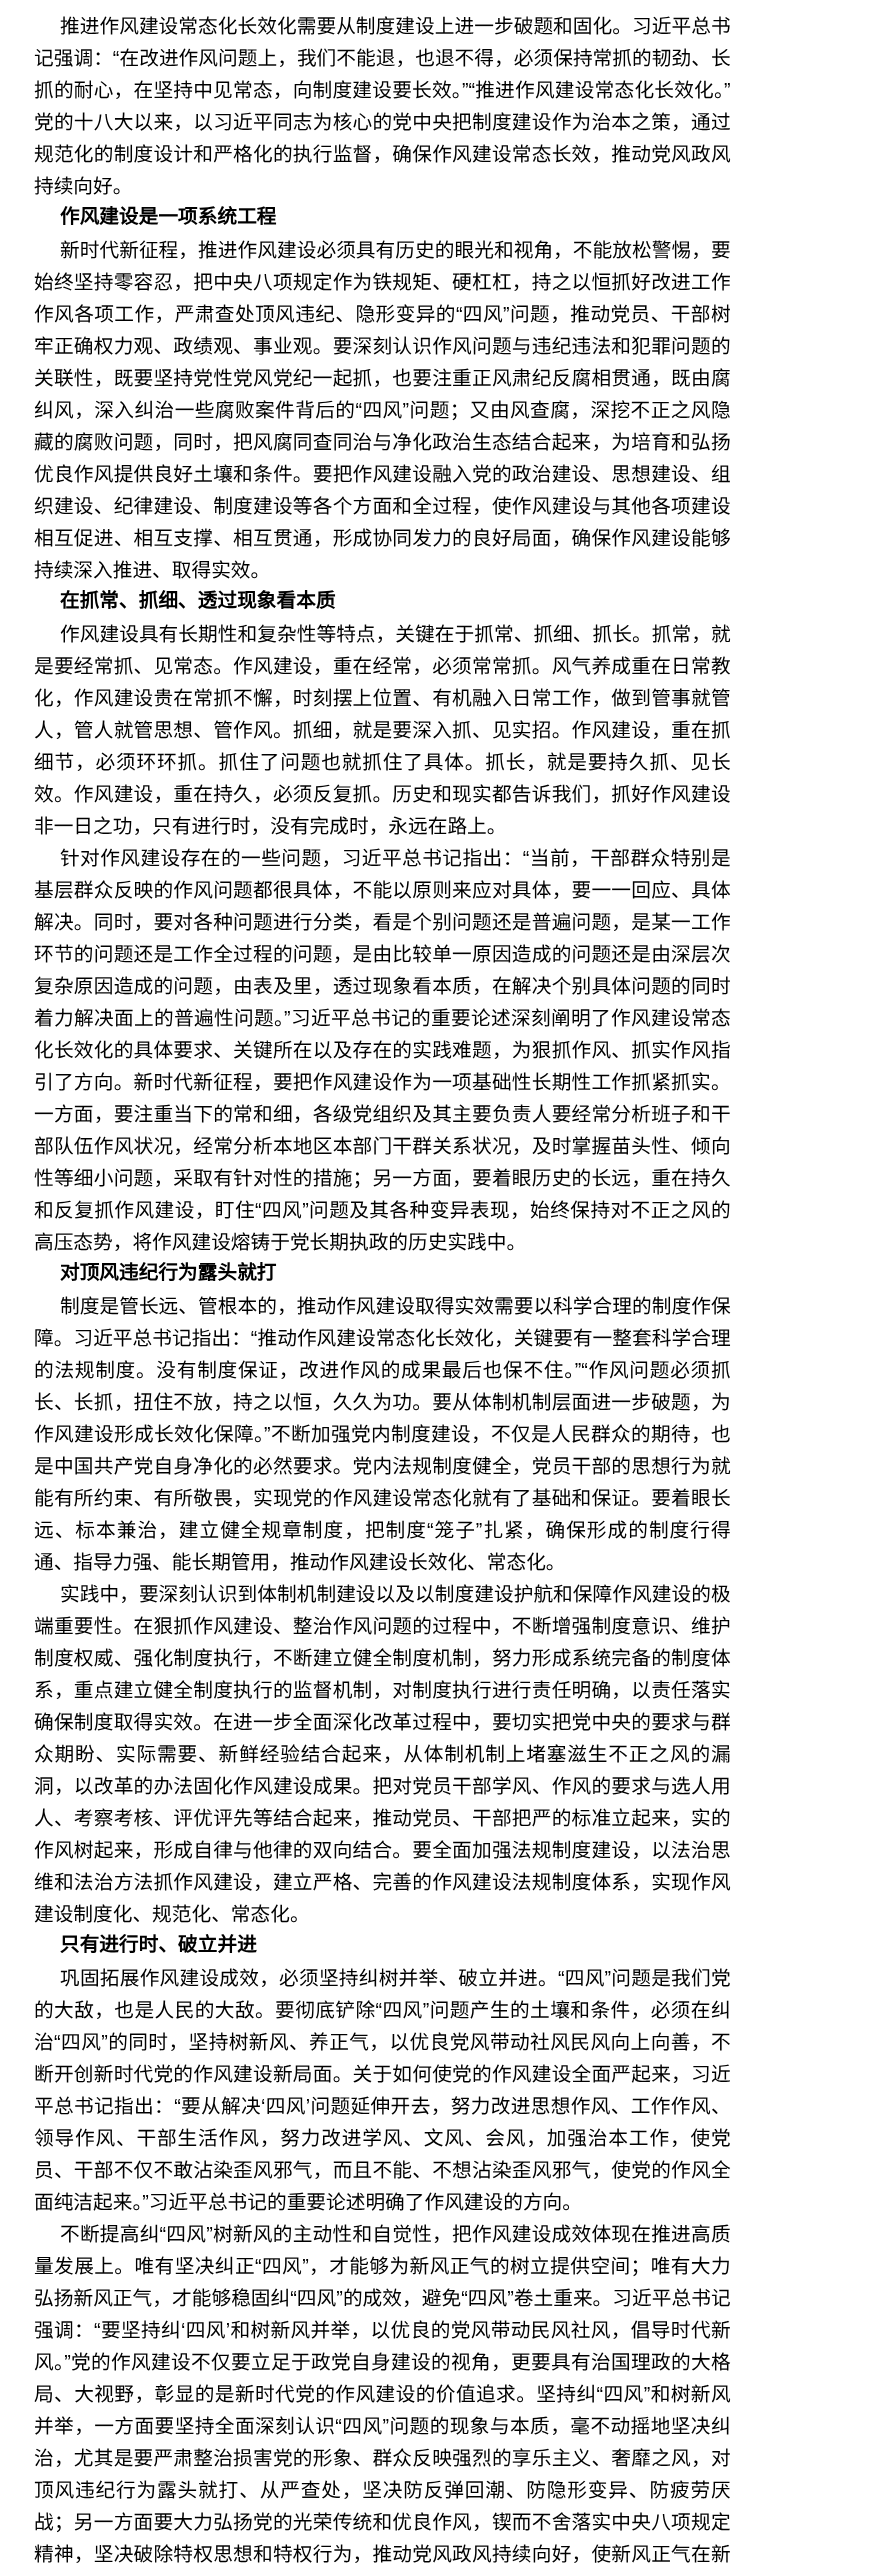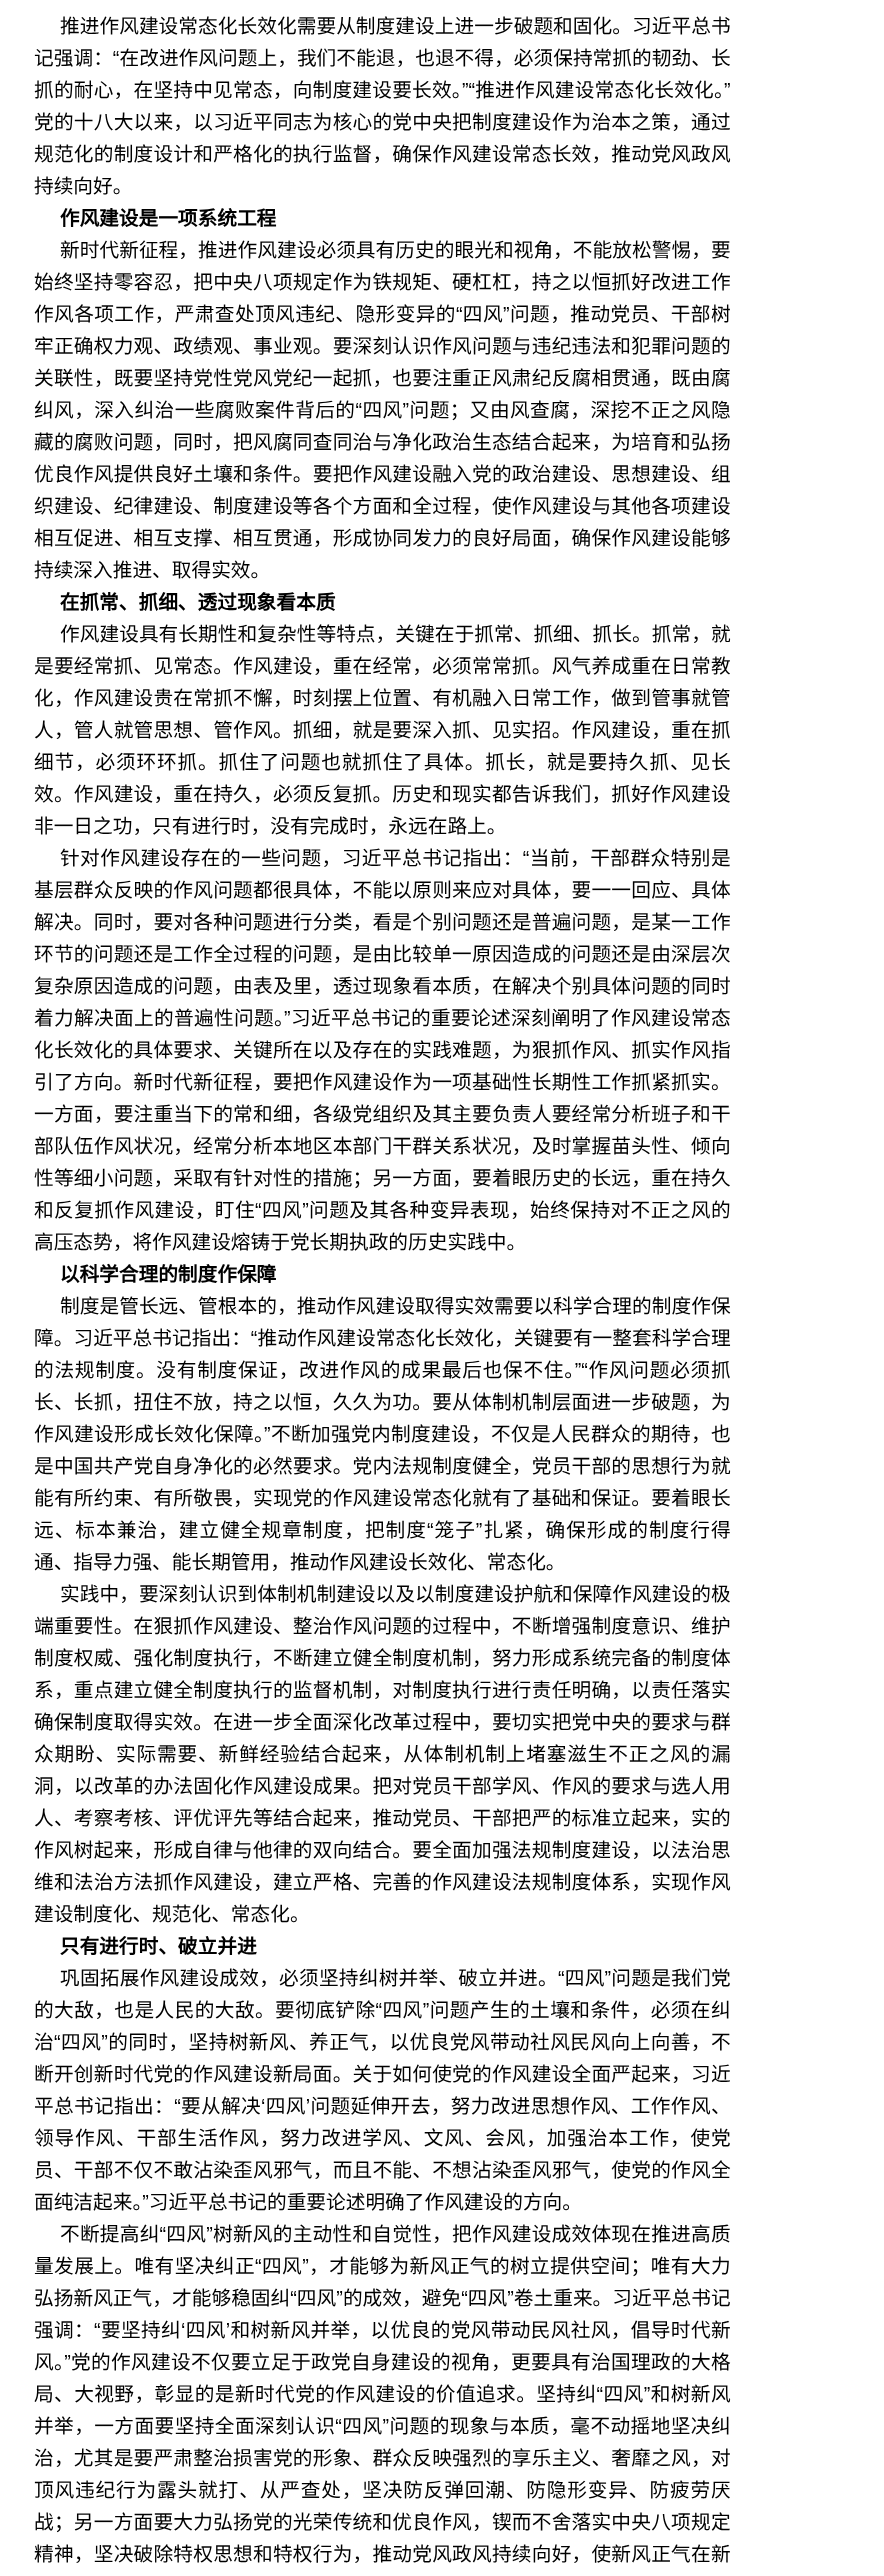--- a/index.html
+++ b/index.html
@@ -28,38 +28,39 @@
     text-indent: 26px;
     word-break: break-all;
   }
   .heading {
     margin: 0;
     font-size: 19.7px;
     line-height: 32px;
     font-weight: 700;
     text-indent: 26px;
     text-align: left;
+    font-family: Liberation Mono, monospace;
   }
   .source {
     margin: 64px 0 0 0;
     text-indent: 0;
     text-align: center;
   }
 </style>
 </head>
 <body>
 
 <article data-name="article">
   <p class="para" data-name="paragraph-intro">推进作风建设常态化长效化需要从制度建设上进一步破题和固化。习近平总书记强调：“在改进作风问题上，我们不能退，也退不得，必须保持常抓的韧劲、长抓的耐心，在坚持中见常态，向制度建设要长效。”“推进作风建设常态化长效化。”党的十八大以来，以习近平同志为核心的党中央把制度建设作为治本之策，通过规范化的制度设计和严格化的执行监督，确保作风建设常态长效，推动党风政风持续向好。</p>
   <h2 class="heading" data-name="section-heading-systematic-project">作风建设是一项系统工程</h2>
   <p class="para" data-name="paragraph-systematic-project-2">新时代新征程，推进作风建设必须具有历史的眼光和视角，不能放松警惕，要始终坚持零容忍，把中央八项规定作为铁规矩、硬杠杠，持之以恒抓好改进工作作风各项工作，严肃查处顶风违纪、隐形变异的“四风”问题，推动党员、干部树牢正确权力观、政绩观、事业观。要深刻认识作风问题与违纪违法和犯罪问题的关联性，既要坚持党性党风党纪一起抓，也要注重正风肃纪反腐相贯通，既由腐纠风，深入纠治一些腐败案件背后的“四风”问题；又由风查腐，深挖不正之风隐藏的腐败问题，同时，把风腐同查同治与净化政治生态结合起来，为培育和弘扬优良作风提供良好土壤和条件。要把作风建设融入党的政治建设、思想建设、组织建设、纪律建设、制度建设等各个方面和全过程，使作风建设与其他各项建设相互促进、相互支撑、相互贯通，形成协同发力的良好局面，确保作风建设能够持续深入推进、取得实效。</p>
   <h2 class="heading" data-name="section-heading-constant-detail-long">在抓常、抓细、透过现象看本质</h2>
   <p class="para" data-name="paragraph-constant-detail-long-1">作风建设具有长期性和复杂性等特点，关键在于抓常、抓细、抓长。抓常，就是要经常抓、见常态。作风建设，重在经常，必须常常抓。风气养成重在日常教化，作风建设贵在常抓不懈，时刻摆上位置、有机融入日常工作，做到管事就管人，管人就管思想、管作风。抓细，就是要深入抓、见实招。作风建设，重在抓细节，必须环环抓。抓住了问题也就抓住了具体。抓长，就是要持久抓、见长效。作风建设，重在持久，必须反复抓。历史和现实都告诉我们，抓好作风建设非一日之功，只有进行时，没有完成时，永远在路上。</p>
   <p class="para" data-name="paragraph-constant-detail-long-2">针对作风建设存在的一些问题，习近平总书记指出：“当前，干部群众特别是基层群众反映的作风问题都很具体，不能以原则来应对具体，要一一回应、具体解决。同时，要对各种问题进行分类，看是个别问题还是普遍问题，是某一工作环节的问题还是工作全过程的问题，是由比较单一原因造成的问题还是由深层次复杂原因造成的问题，由表及里，透过现象看本质，在解决个别具体问题的同时着力解决面上的普遍性问题。”习近平总书记的重要论述深刻阐明了作风建设常态化长效化的具体要求、关键所在以及存在的实践难题，为狠抓作风、抓实作风指引了方向。新时代新征程，要把作风建设作为一项基础性长期性工作抓紧抓实。一方面，要注重当下的常和细，各级党组织及其主要负责人要经常分析班子和干部队伍作风状况，经常分析本地区本部门干群关系状况，及时掌握苗头性、倾向性等细小问题，采取有针对性的措施；另一方面，要着眼历史的长远，重在持久和反复抓作风建设，盯住“四风”问题及其各种变异表现，始终保持对不正之风的高压态势，将作风建设熔铸于党长期执政的历史实践中。</p>
-  <h2 class="heading" data-name="section-heading-institutional-guarantee">以科学合理的制度作保障</h2>
+  <h2 class="heading" data-name="section-heading-institutional-guarantee">对顶风违纪行为露头就打</h2>
   <p class="para" data-name="paragraph-institutional-guarantee-1">制度是管长远、管根本的，推动作风建设取得实效需要以科学合理的制度作保障。习近平总书记指出：“推动作风建设常态化长效化，关键要有一整套科学合理的法规制度。没有制度保证，改进作风的成果最后也保不住。”“作风问题必须抓长、长抓，扭住不放，持之以恒，久久为功。要从体制机制层面进一步破题，为作风建设形成长效化保障。”不断加强党内制度建设，不仅是人民群众的期待，也是中国共产党自身净化的必然要求。党内法规制度健全，党员干部的思想行为就能有所约束、有所敬畏，实现党的作风建设常态化就有了基础和保证。要着眼长远、标本兼治，建立健全规章制度，把制度“笼子”扎紧，确保形成的制度行得通、指导力强、能长期管用，推动作风建设长效化、常态化。</p>
   <p class="para" data-name="paragraph-institutional-guarantee-2">实践中，要深刻认识到体制机制建设以及以制度建设护航和保障作风建设的极端重要性。在狠抓作风建设、整治作风问题的过程中，不断增强制度意识、维护制度权威、强化制度执行，不断建立健全制度机制，努力形成系统完备的制度体系，重点建立健全制度执行的监督机制，对制度执行进行责任明确，以责任落实确保制度取得实效。在进一步全面深化改革过程中，要切实把党中央的要求与群众期盼、实际需要、新鲜经验结合起来，从体制机制上堵塞滋生不正之风的漏洞，以改革的办法固化作风建设成果。把对党员干部学风、作风的要求与选人用人、考察考核、评优评先等结合起来，推动党员、干部把严的标准立起来，实的作风树起来，形成自律与他律的双向结合。要全面加强法规制度建设，以法治思维和法治方法抓作风建设，建立严格、完善的作风建设法规制度体系，实现作风建设制度化、规范化、常态化。</p>
   <h2 class="heading" data-name="section-heading-rectify-and-foster">只有进行时、破立并进</h2>
   <p class="para" data-name="paragraph-rectify-and-foster-1">巩固拓展作风建设成效，必须坚持纠树并举、破立并进。“四风”问题是我们党的大敌，也是人民的大敌。要彻底铲除“四风”问题产生的土壤和条件，必须在纠治“四风”的同时，坚持树新风、养正气，以优良党风带动社风民风向上向善，不断开创新时代党的作风建设新局面。关于如何使党的作风建设全面严起来，习近平总书记指出：“要从解决‘四风’问题延伸开去，努力改进思想作风、工作作风、领导作风、干部生活作风，努力改进学风、文风、会风，加强治本工作，使党员、干部不仅不敢沾染歪风邪气，而且不能、不想沾染歪风邪气，使党的作风全面纯洁起来。”习近平总书记的重要论述明确了作风建设的方向。</p>
   <p class="para" data-name="paragraph-rectify-and-foster-2">不断提高纠“四风”树新风的主动性和自觉性，把作风建设成效体现在推进高质量发展上。唯有坚决纠正“四风”，才能够为新风正气的树立提供空间；唯有大力弘扬新风正气，才能够稳固纠“四风”的成效，避免“四风”卷土重来。习近平总书记强调：“要坚持纠‘四风’和树新风并举，以优良的党风带动民风社风，倡导时代新风。”党的作风建设不仅要立足于政党自身建设的视角，更要具有治国理政的大格局、大视野，彰显的是新时代党的作风建设的价值追求。坚持纠“四风”和树新风并举，一方面要坚持全面深刻认识“四风”问题的现象与本质，毫不动摇地坚决纠治，尤其是要严肃整治损害党的形象、群众反映强烈的享乐主义、奢靡之风，对顶风违纪行为露头就打、从严查处，坚决防反弹回潮、防隐形变异、防疲劳厌战；另一方面要大力弘扬党的光荣传统和优良作风，锲而不舍落实中央八项规定精神，坚决破除特权思想和特权行为，推动党风政风持续向好，使新风正气在新征程上更加充盈。</p>
   <p class="para source" data-name="source-line">来源：中国纪检监察报</p>
 </article>
 
 
 </body></html>

